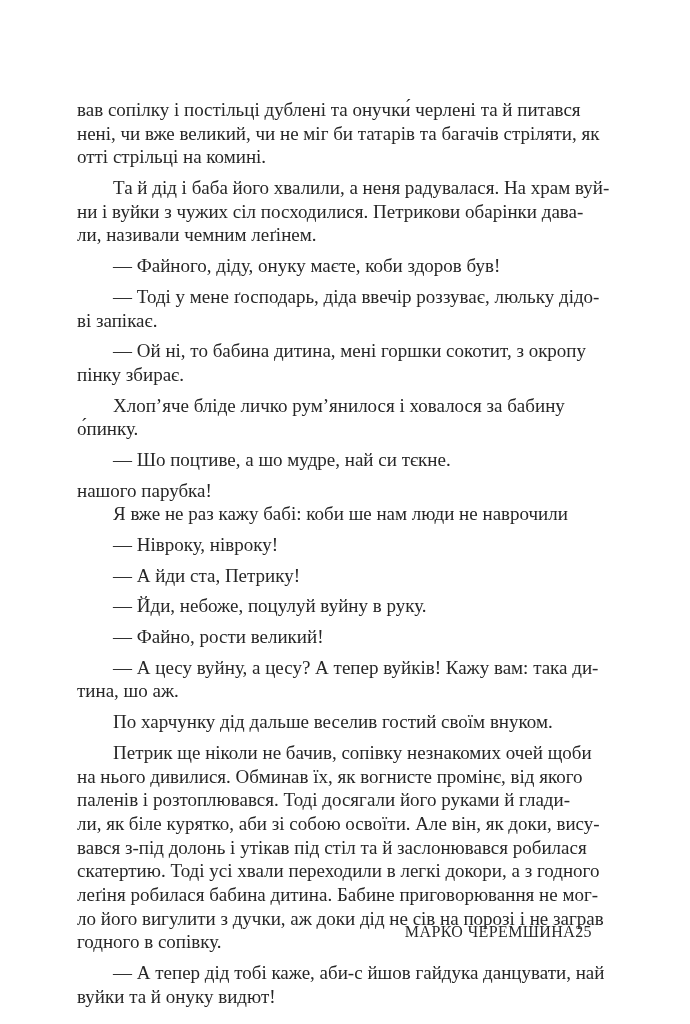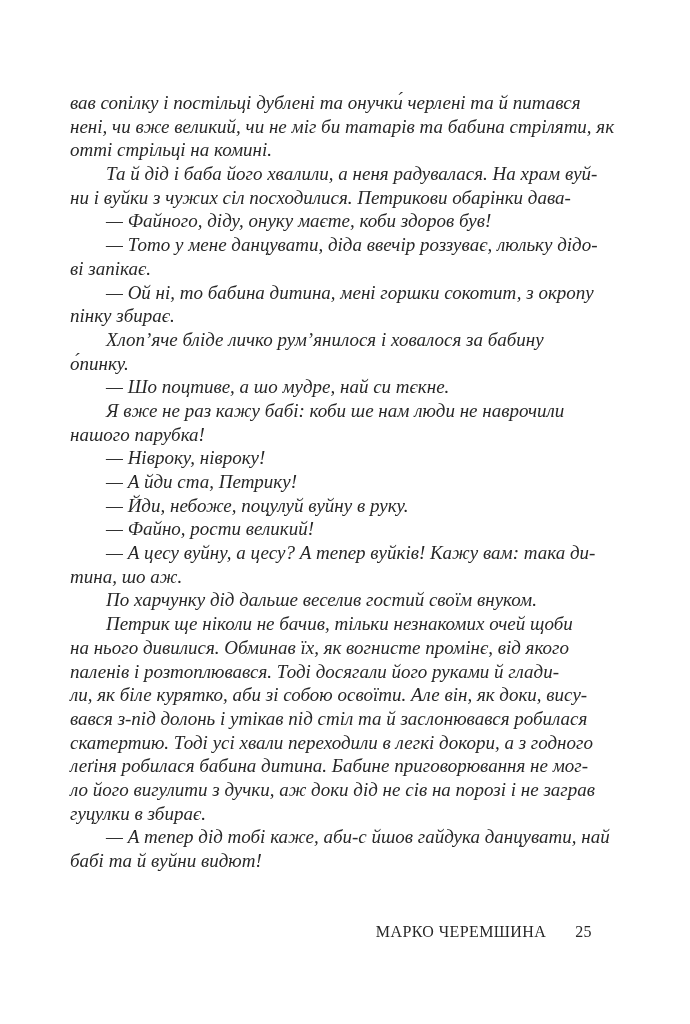--- a/index.html
+++ b/index.html
@@ -16,21 +16,21 @@
     font-family: "Liberation Serif", "DejaVu Serif", serif;
     color: #272727;
   }
   .page-text {
     position: absolute;
     left: 70px;
     top: 91px;
     width: 552px;
     font-size: 19px;
   }
-  .paragraph { margin: 0; padding: 0; font-style: italic; }
+  .paragraph { margin: 7px; padding: 0; }
   .line {
     line-height: 23.7px;
     height: 23.7px;
     white-space: nowrap;
     text-align: justify;
     text-align-last: justify;
     -moz-text-align-last: justify;
   }
   .line.last {
     text-align: center;
@@ -45,61 +45,61 @@
   }
   .paragraph.indent .line.first { text-indent: 36px; }
   .page-footer {
     position: absolute;
     left: 70px;
     top: 923px;
     width: 522px;
     display: flex;
     justify-content: flex-end;
     align-items: flex-end;
-    gap: 29px;
     font-size: 16px;
     letter-spacing: 0.4px;
     color: #272727;
   }
 </style>
 </head>
 <body>
 
 <div class="book-page">
   <div class="page-text">
       <div class="paragraph">
         <div class="line first">вав сопілку і постільці дублені та онучки́ черлені та й питався</div>
-        <div class="line">нені, чи вже великий, чи не міг би татарів та бабина стріляти, як</div>
+        <div class="line">нені, чи вже великий, чи не міг би татарів та багачів стріляти, як</div>
         <div class="line last">отті стрільці на комині.</div>
       </div>
       <div class="paragraph indent">
         <div class="line first">Та й дід і баба його хвалили, а неня радувалася. На храм вуй-</div>
         <div class="line">ни і вуйки з чужих сіл посходилися. Петрикови обарінки дава-</div>
+        <div class="line last">ли, називали чемним леґінем.</div>
       </div>
       <div class="paragraph indent">
         <div class="line first last">— Файного, діду, онуку маєте, коби здоров був!</div>
       </div>
       <div class="paragraph indent">
-        <div class="line first">— Тото у мене данцувати, діда ввечір роззуває, люльку дідо-</div>
+        <div class="line first">— Тоді у мене ґосподарь, діда ввечір роззуває, люльку дідо-</div>
         <div class="line last">ві запікає.</div>
       </div>
       <div class="paragraph indent">
         <div class="line first">— Ой ні, то бабина дитина, мені горшки сокотит, з окропу</div>
         <div class="line last">пінку збирає.</div>
       </div>
       <div class="paragraph indent">
         <div class="line first">Хлоп’яче бліде личко рум’янилося і ховалося за бабину</div>
         <div class="line last">о́пинку.</div>
       </div>
       <div class="paragraph indent">
         <div class="line first last">— Шо поцтиве, а шо мудре, най си тєкне.</div>
       </div>
       <div class="paragraph indent">
+        <div class="line last">нашого парубка!</div>
         <div class="line first">Я вже не раз кажу бабі: коби ше нам люди не наврочили</div>
-        <div class="line last">нашого парубка!</div>
       </div>
       <div class="paragraph indent">
         <div class="line first last">— Нівроку, нівроку!</div>
       </div>
       <div class="paragraph indent">
         <div class="line first last">— А йди ста, Петрику!</div>
       </div>
       <div class="paragraph indent">
         <div class="line first last">— Йди, небоже, поцулуй вуйну в руку.</div>
       </div>
@@ -107,32 +107,32 @@
         <div class="line first last">— Файно, рости великий!</div>
       </div>
       <div class="paragraph indent">
         <div class="line first">— А цесу вуйну, а цесу? А тепер вуйків! Кажу вам: така ди-</div>
         <div class="line last">тина, шо аж.</div>
       </div>
       <div class="paragraph indent">
         <div class="line first last">По харчунку дід дальше веселив гостий своїм внуком.</div>
       </div>
       <div class="paragraph indent">
-        <div class="line first">Петрик ще ніколи не бачив, тільки незнакомих очей щоби</div>
+        <div class="line first">Петрик ще ніколи не бачив, сопівку незнакомих очей щоби</div>
         <div class="line">на нього дивилися. Обминав їх, як вогнисте промінє, від якого</div>
         <div class="line">паленів і розтоплювався. Тоді досягали його руками й глади-</div>
         <div class="line">ли, як біле курятко, аби зі собою освоїти. Але він, як доки, вису-</div>
         <div class="line">вався з-під долонь і утікав під стіл та й заслонювався робилася</div>
         <div class="line">скатертию. Тоді усі хвали переходили в легкі докори, а з годного</div>
         <div class="line">леґіня робилася бабина дитина. Бабине приговорювання не мог-</div>
         <div class="line">ло його вигулити з дучки, аж доки дід не сів на порозі і не заграв</div>
-        <div class="line last">гуцулки в збирає.</div>
+        <div class="line last">годного в сопівку.</div>
       </div>
       <div class="paragraph indent">
         <div class="line first">— А тепер дід тобі каже, аби-с йшов гайдука данцувати, най</div>
-        <div class="line last">бабі та й вуйни видют!</div>
+        <div class="line last">вуйки та й онуку видют!</div>
       </div>
     </div>
   <div class="page-footer">
     <span>МАРКО ЧЕРЕМШИНА</span>
     <span>25</span>
   </div>
 </div>
 
 </body></html>

